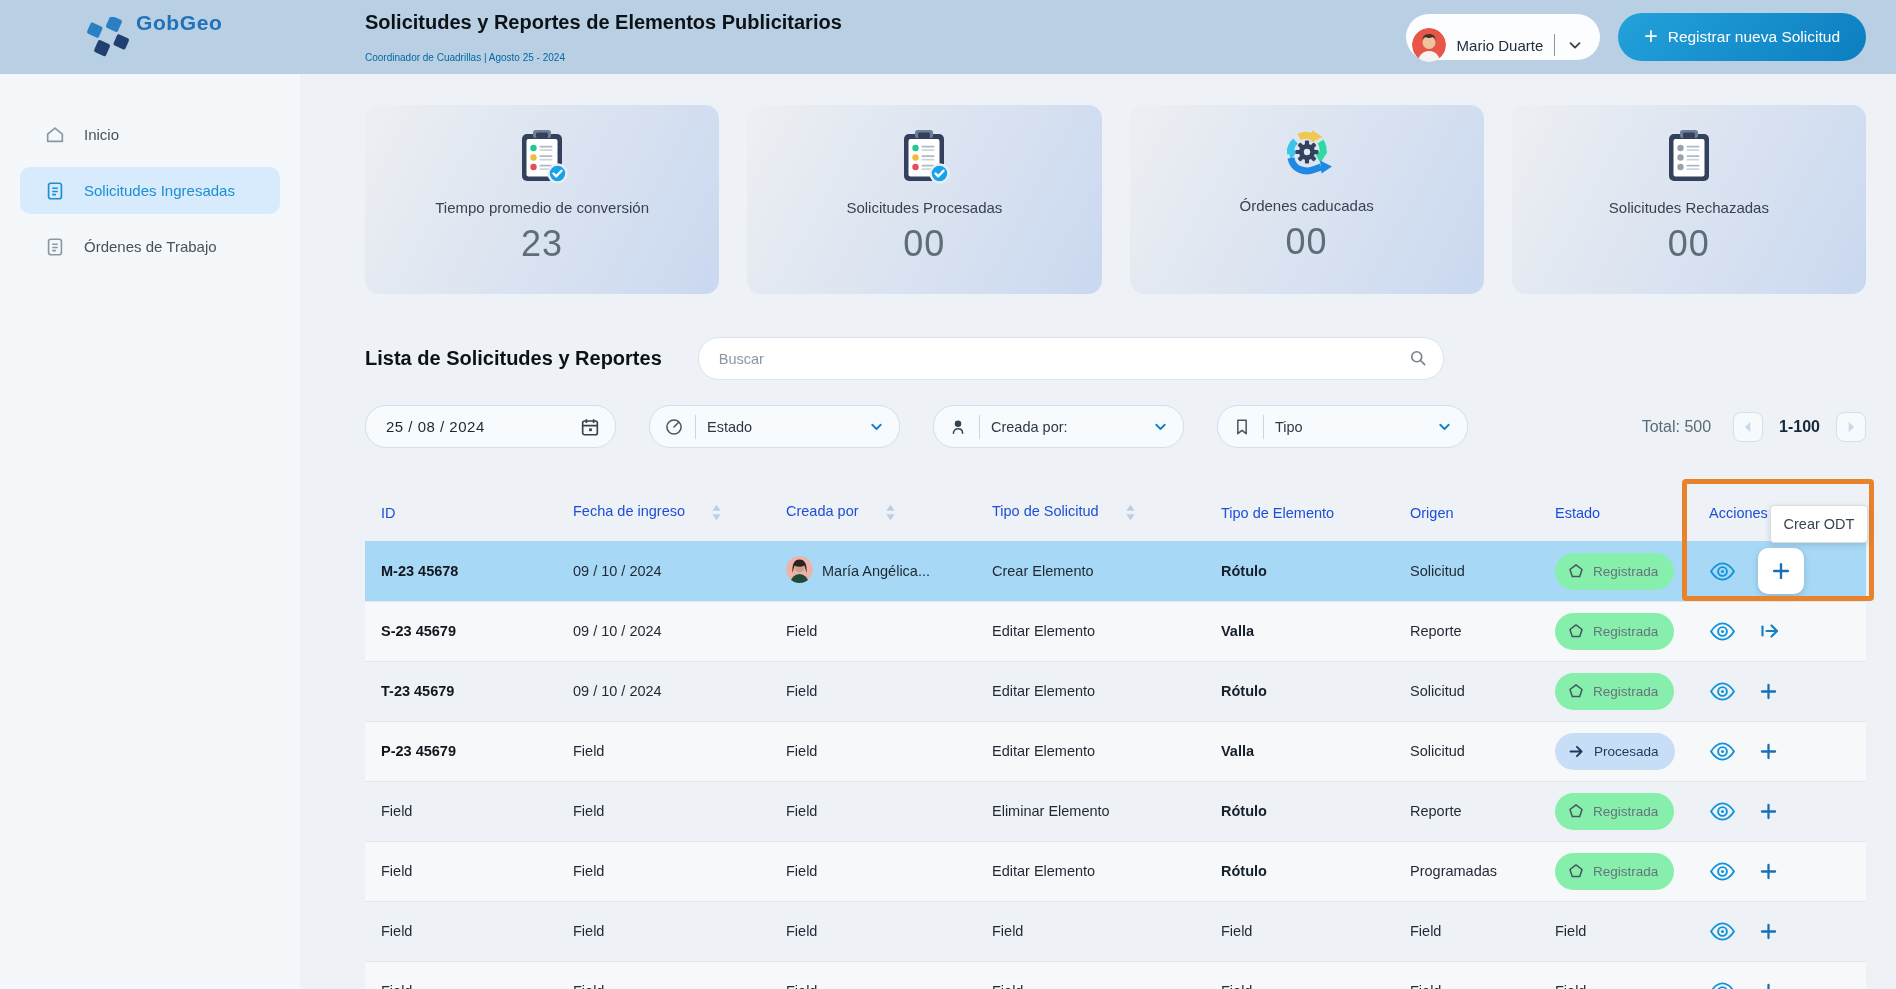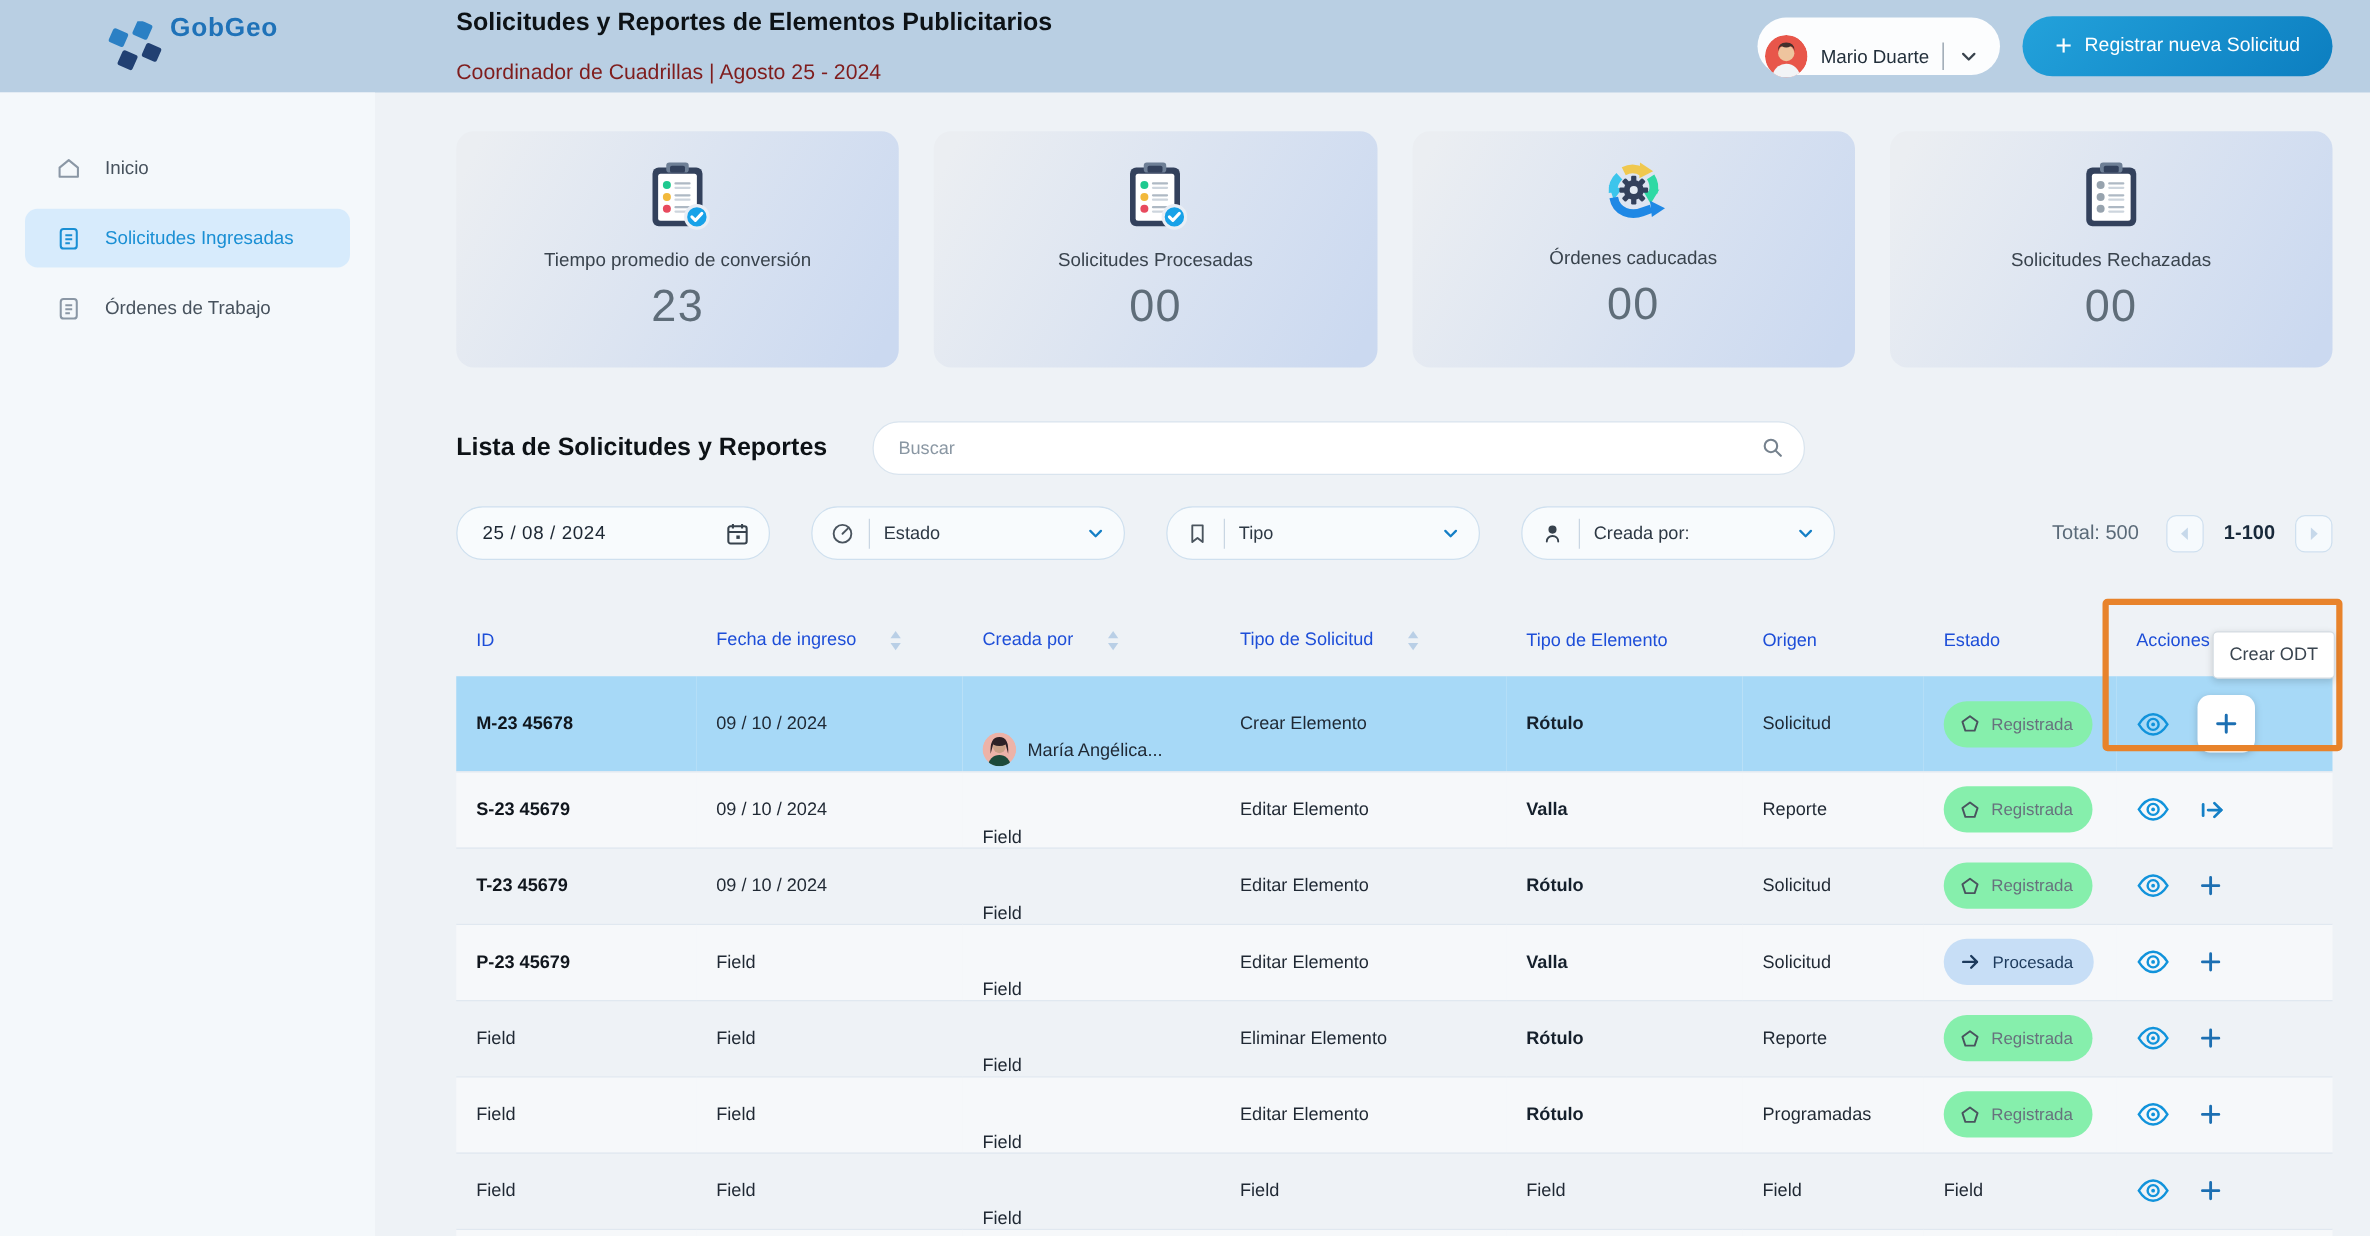--- a/index.html
+++ b/index.html
@@ -5,21 +5,21 @@
   * { margin:0; padding:0; box-sizing:border-box; }
   html,body { width:1896px; height:989px; overflow:hidden;
     font-family:"Liberation Sans", sans-serif; background:#eef2f6; }
 
   
   .header { height:74px; background:#b9cfe3; display:flex; align-items:center; }
   .logo { width:365px; display:flex; flex-direction:row; padding-left:50px; }
   .logo svg { margin-left:30px; }
   .logo-text { font-size:21px; font-weight:700; color:#1f72b8; letter-spacing:.6px; margin-top:-6px; }
   .title-block h1 { font-size:20px; font-weight:700; color:#0d1216;text-align:center; }
-  .subtitle { font-size:17px; color:#7f1d1d; margin-top:18px; }
+  .subtitle { font-size:10px; color:#0369a1; margin-top:18px; }
   .user-pill { margin-left:auto; height:46px; background:#fcfdfe; border-radius:23px;
     display:flex; align-items:center; padding:16px 16px 0 6px; gap:11px; cursor:pointer; }
   .uname { font-size:15px; color:#222f3b; }
   .vdiv { width:1px; height:22px; background:#8795a3; }
   .register-btn { margin:0 30px 0 18px; height:48px; border:none; border-radius:24px; padding:0 26px;
     background:linear-gradient(135deg,#23a2db,#0c7ec0); color:#fff; font-size:15.5px;
     display:flex; align-items:center; gap:10px; cursor:pointer; font-family:inherit; }
   .rplus { font-size:23px; font-weight:400; margin-top:-2px; }
 
   
@@ -68,21 +68,21 @@
   
   .table-wrap { margin-top:37px; position:relative; }
   table { width:100%; border-collapse:collapse; table-layout:fixed; }
   th { height:56px; font-size:14.5px; font-weight:500; color:#1d4ed8; text-align:left; padding-left:16px; }
   th .sort { margin-left:26px; vertical-align:middle; }
   td { height:60px; font-size:14.5px; color:#1f2833; padding-left:16px; border-top:1px solid #e0e8f0; }
   tbody tr:nth-child(even) td { background:rgba(255,255,255,.45); }
   tr.hl td { background:#a7d9f7 !important; border-top-color:transparent; }
   .bold { font-weight:700; color:#10161d; }
   .c-tele.bold { color:#15202c; }
-  .inner { display:flex; align-items:center; gap:9px;margin-top:44px; }
+  .inner { display:flex; align-items:center; gap:9px; }
   .acts { display:flex; align-items:center; gap:22px; }
   .action { display:inline-flex; cursor:pointer; }
   .plus-btn { width:46px; height:46px; border:none; border-radius:10px; background:#fff;
     box-shadow:0 2px 6px rgba(60,80,100,.28); display:flex; align-items:center; justify-content:center; cursor:pointer; }
   .badge { display:inline-flex; align-items:center; gap:9px; height:37px; border-radius:19px;
     padding:0 16px 0 13px; font-size:13.5px; }
   .badge-gray { background:#86efac; color:#67727d; }
   .badge-blue { background:#c7def6; color:#1d3a5c; }
 
   
@@ -291,36 +291,36 @@
           <circle cx="12" cy="12" r="8.5"></circle>
             <path d="M12 12 L17 7"></path>
         </svg>
         <span class="divider"></span>
         <span>Estado</span>
         <svg class="chev" width="17" height="17" viewBox="0 0 24 24" fill="none" stroke="#157fc6" stroke-width="2.6" stroke-linecap="round" stroke-linejoin="round">
           <path d="M6 9.5 L12 15.5 L18 9.5"></path>
         </svg>
       </div>
       <div class="pill">
-        <svg width="20" height="20" viewBox="0 0 24 24" fill="none" stroke="#4a545e" stroke-width="1.8" stroke-linejoin="round">
-          <path d="M7 4 h10 v16 l-5-4 -5 4 Z"></path>
-        </svg>
-        <span class="divider"></span>
-        <span>Tipo</span>
-        <svg class="chev" width="17" height="17" viewBox="0 0 24 24" fill="none" stroke="#157fc6" stroke-width="2.6" stroke-linecap="round" stroke-linejoin="round">
-          <path d="M6 9.5 L12 15.5 L18 9.5"></path>
-        </svg>
-      </div>
-      <div class="pill">
         <svg width="20" height="20" viewBox="0 0 24 24" fill="none" stroke="#37424d" stroke-width="1.8" stroke-linecap="round">
           <circle cx="12" cy="8" r="3" fill="#37424d"></circle>
           <path d="M6.5 19.5 c0-3.3 2.5-5.3 5.5-5.3 s5.5 2 5.5 5.3"></path>
         </svg>
         <span class="divider"></span>
         <span>Creada por:</span>
+        <svg class="chev" width="17" height="17" viewBox="0 0 24 24" fill="none" stroke="#157fc6" stroke-width="2.6" stroke-linecap="round" stroke-linejoin="round">
+          <path d="M6 9.5 L12 15.5 L18 9.5"></path>
+        </svg>
+      </div>
+      <div class="pill">
+        <svg width="20" height="20" viewBox="0 0 24 24" fill="none" stroke="#4a545e" stroke-width="1.8" stroke-linejoin="round">
+          <path d="M7 4 h10 v16 l-5-4 -5 4 Z"></path>
+        </svg>
+        <span class="divider"></span>
+        <span>Tipo</span>
         <svg class="chev" width="17" height="17" viewBox="0 0 24 24" fill="none" stroke="#157fc6" stroke-width="2.6" stroke-linecap="round" stroke-linejoin="round">
           <path d="M6 9.5 L12 15.5 L18 9.5"></path>
         </svg>
       </div>
       <div class="pager">
         <span class="total">Total: 500</span>
         <span class="page-btn">
           <svg width="22" height="22" viewBox="0 0 24 24">
             <path d="M14.5 6.5 L8.5 12 L14.5 17.5 Z" fill="#c6d8ea"></path>
           </svg>

